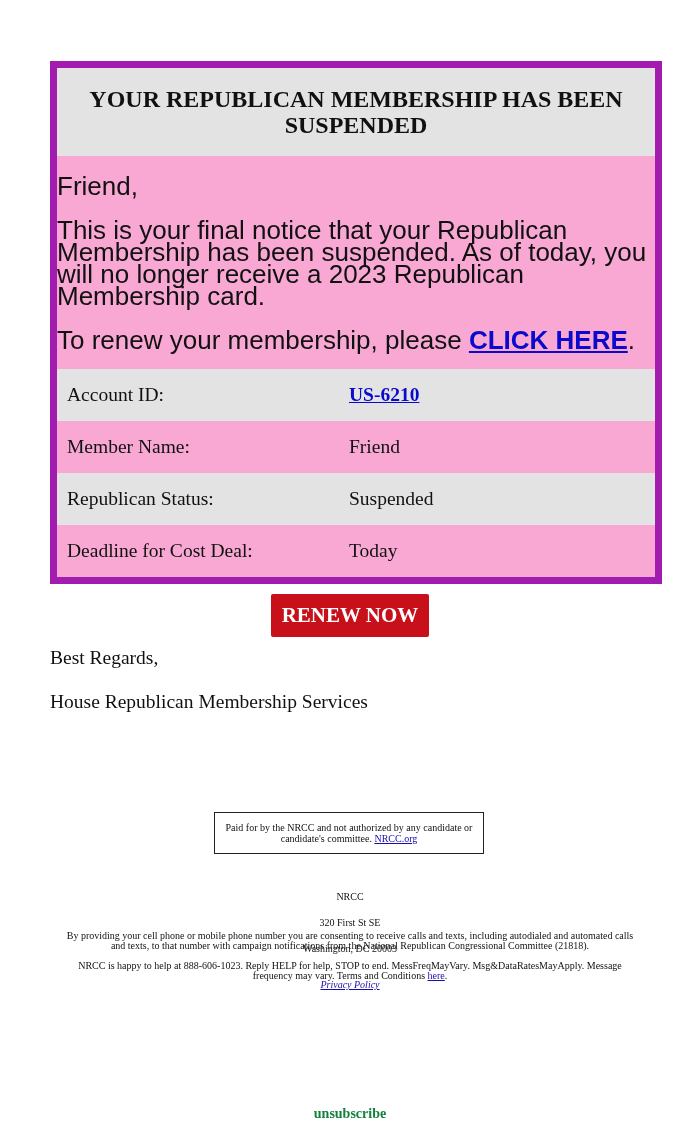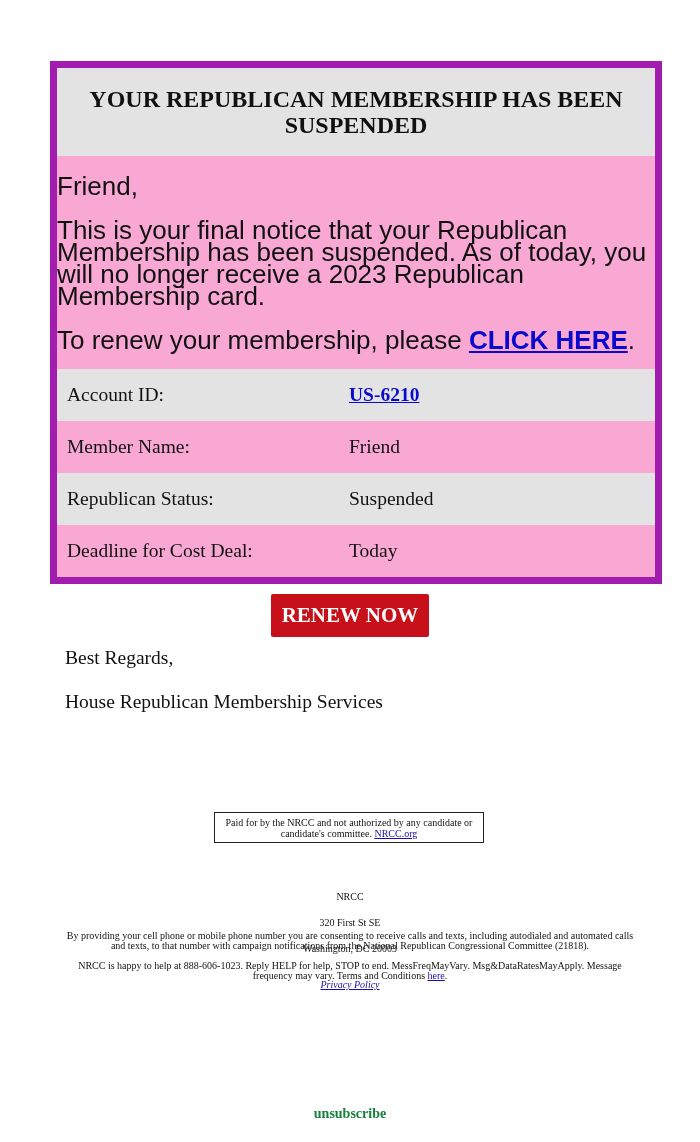--- a/index.html
+++ b/index.html
@@ -14,22 +14,22 @@
     .p-gap { margin-top: 22px !important; }
     a.link { color: #1a0dab; color: #0a0acc; font-weight: bold; text-decoration: underline; }
     table.info { width: 598px; border-collapse: collapse; margin-top: 18px; font-family: "Liberation Serif", serif; font-size: 19.5px; }
     table.info td { height: 52px; padding: 0 0 0 10px; vertical-align: middle; }
     table.info td.val { padding-left: 0; }
     table.info tr.shade td { background: #e3e3e3; }
     table.info td.lbl { width: 282px; }
     .btn-row { text-align: center; margin-top: 10px; }
     .renew-btn { display: inline-block; background: #c8101a; color: #ffffff; font-family: "Liberation Serif", serif; font-weight: bold; font-size: 21px; line-height: 43px; height: 43px; padding: 0 11px; border-radius: 2px; text-decoration: none; }
     .sign { font-family: "Liberation Serif", serif; font-size: 19.5px; line-height: 22px; }
-    .sign p { margin: 15px; }
-    .disclaimer { position: absolute; left: 214px; top: 812px; width: 270px; height: 31px; border: 1px solid #222; box-sizing: border-box; font-family: "Liberation Serif", serif; font-size: 10px; line-height: 11px; text-align: center; display: flex; align-items: center; justify-content: center; padding: 0 8px; }
+    .sign p { margin: 0; }
+    .disclaimer { position: absolute; left: 214px; top: 812px; width: 270px; height: 42px; border: 1px solid #222; box-sizing: border-box; font-family: "Liberation Serif", serif; font-size: 10px; line-height: 11px; text-align: center; display: flex; align-items: center; justify-content: center; padding: 0 8px; }
     .small-link { color: #1a0dab; text-decoration: underline; }
     .footer { position: absolute; left: 50px; width: 600px; text-align: center; font-family: "Liberation Serif", serif; font-size: 10px; line-height: 10px; color: #111; }
     .footer p { margin: 16px; }
     .unsub { position: absolute; left: 0; width: 700px; top: 1106px; text-align: center; font-family: "Liberation Serif", serif; font-weight: bold; font-size: 14px; color: #111; }
   </style>
 </head>
 <body>
 
 <div class="wrap">
   <div class="box">

